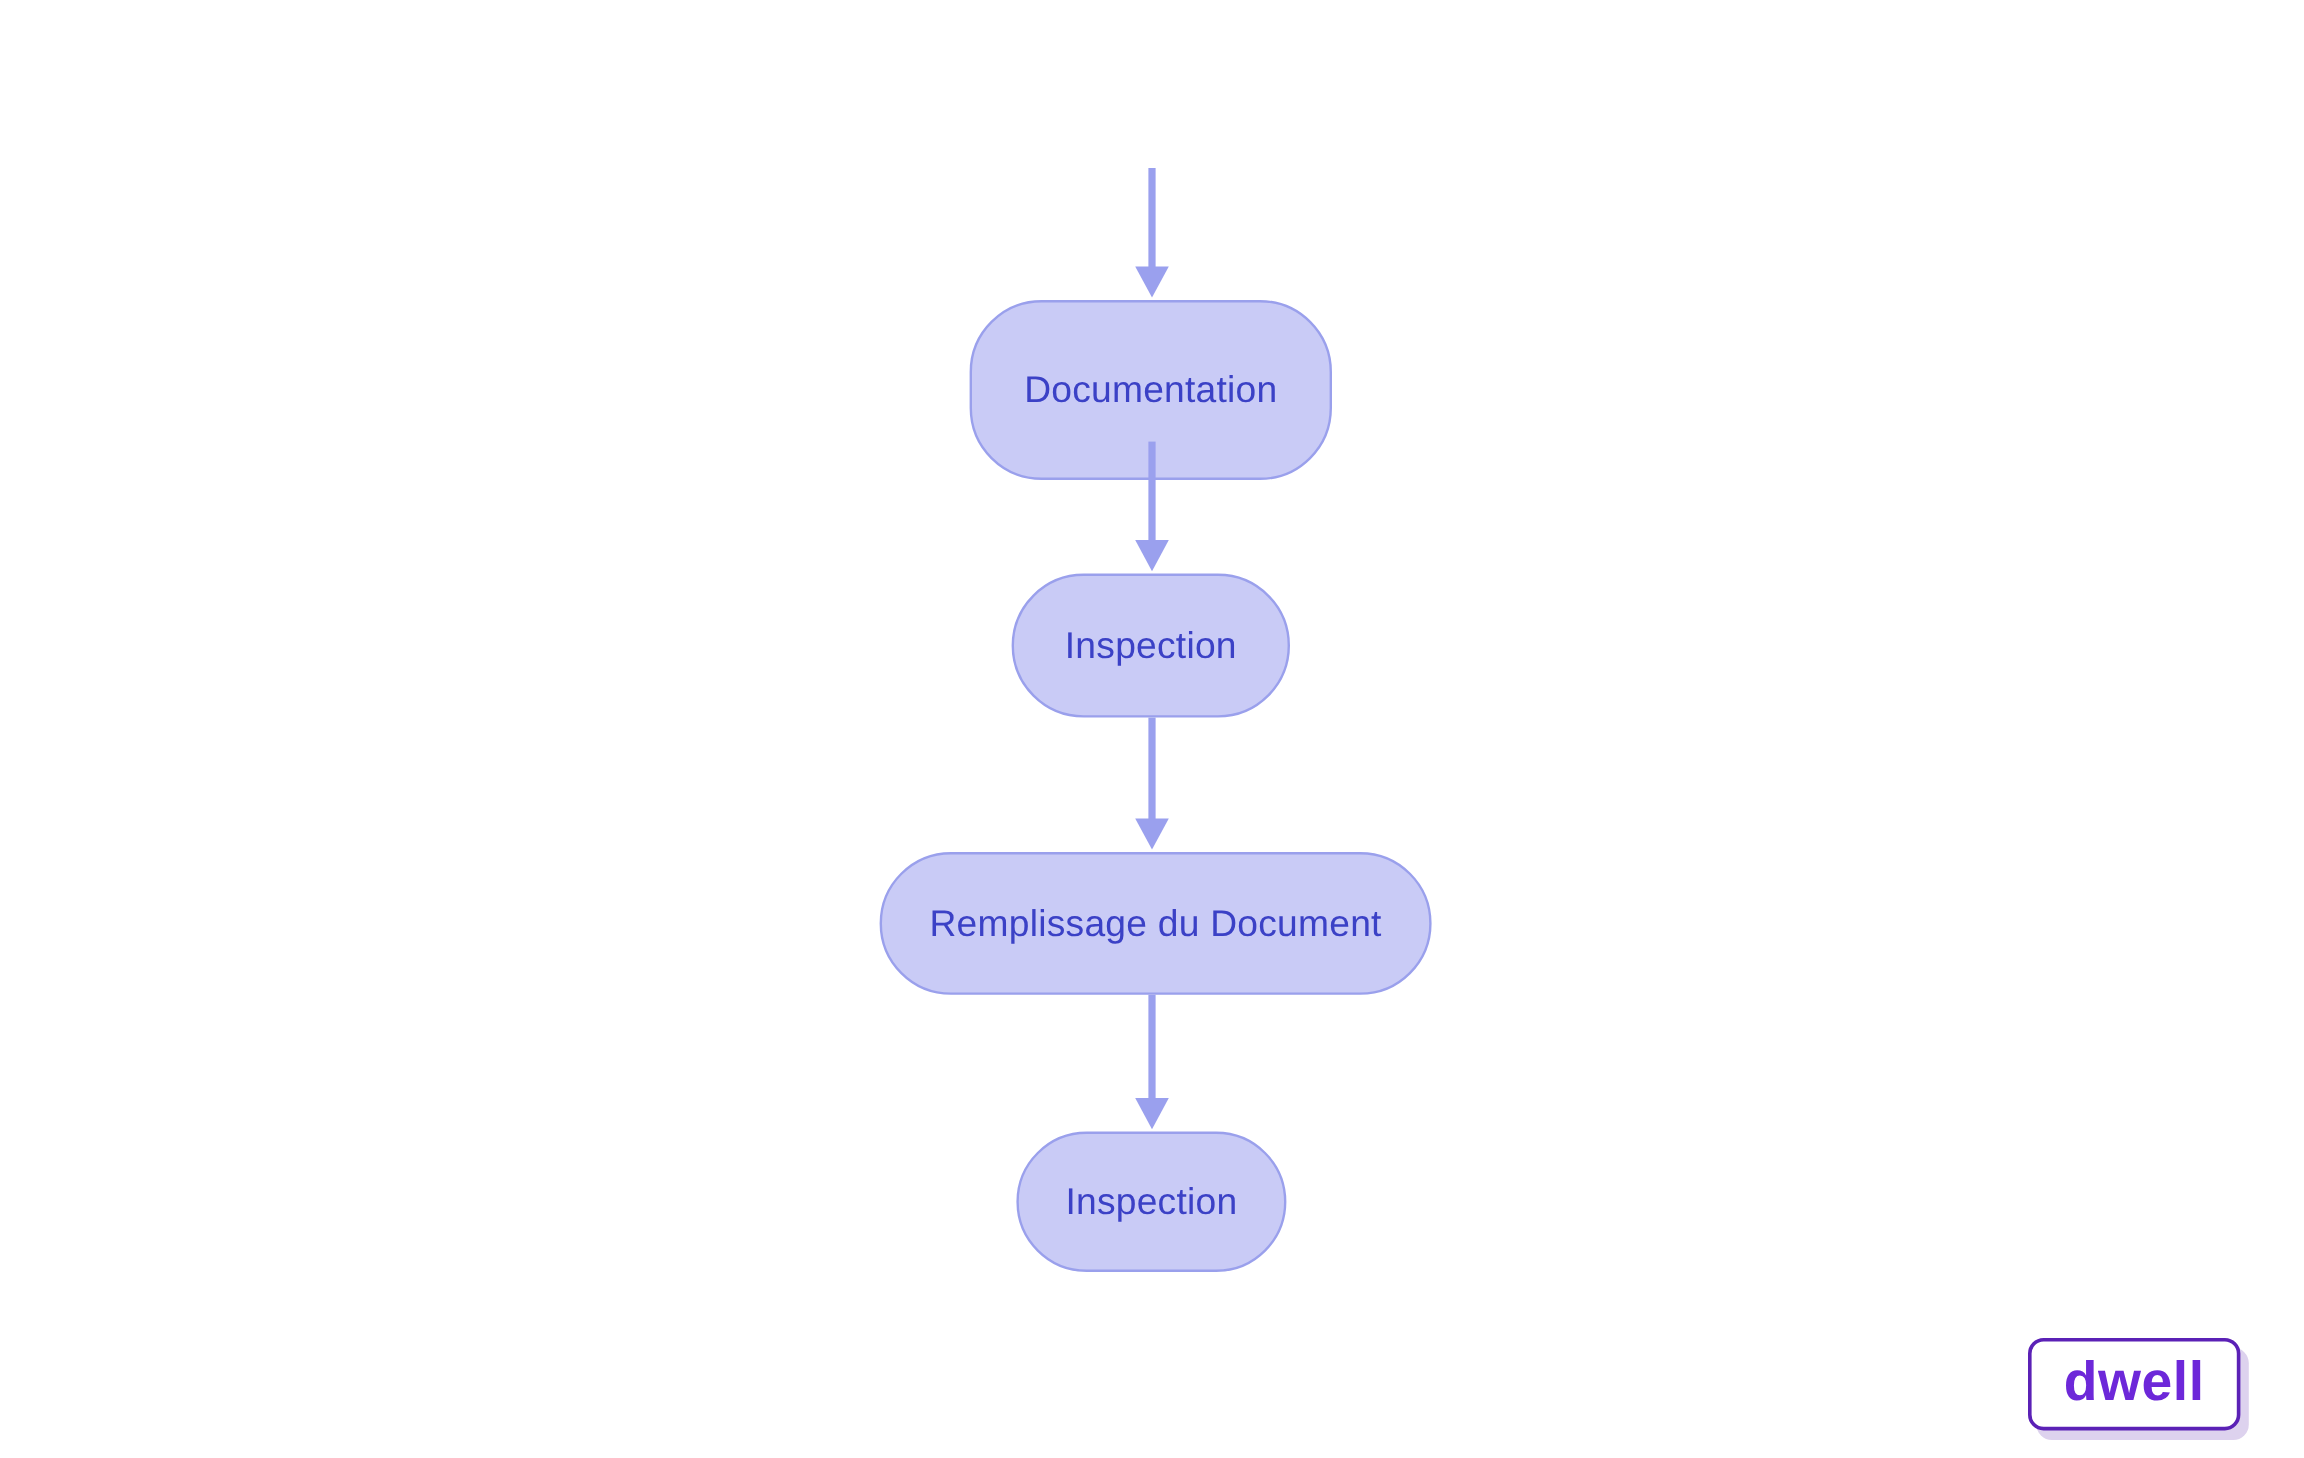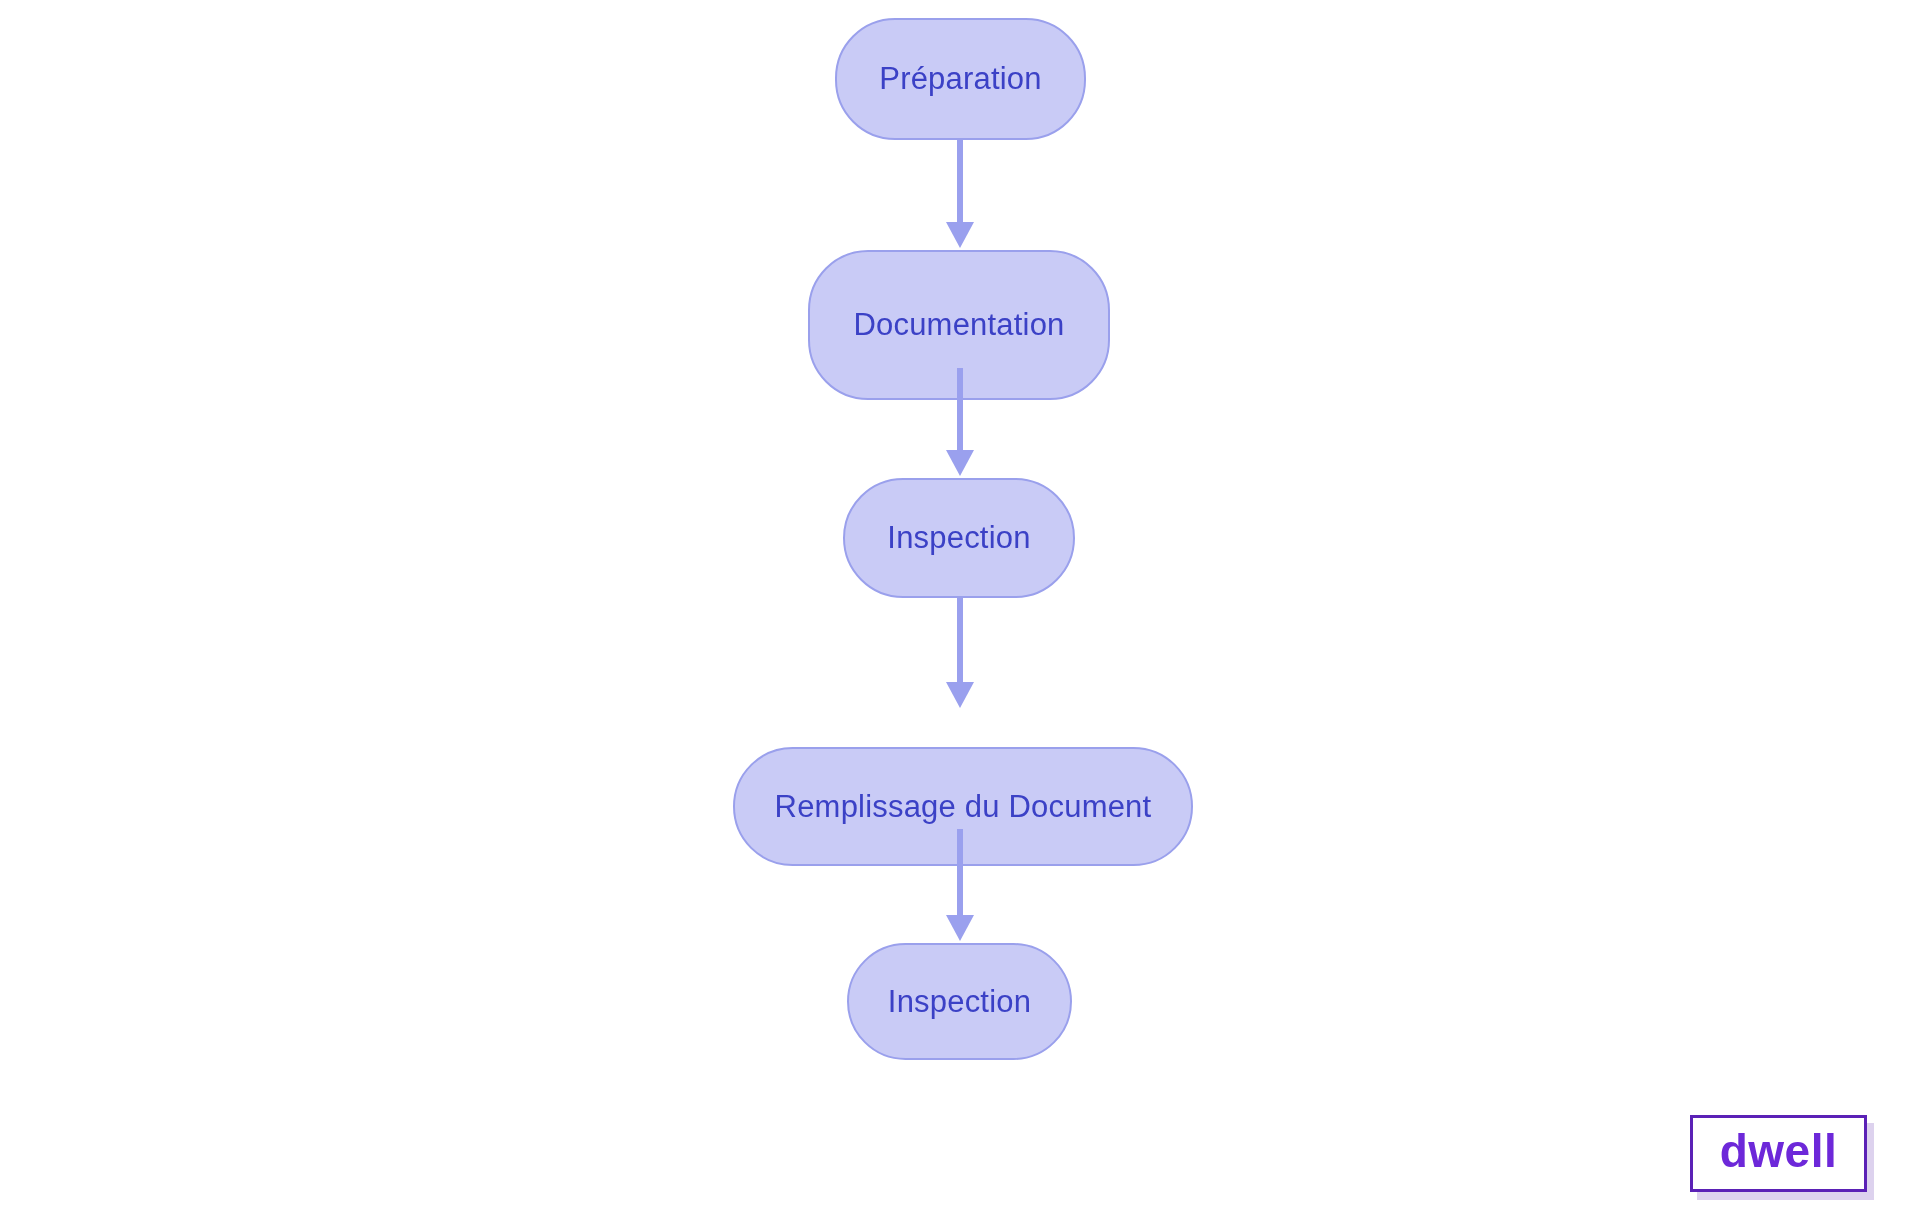--- a/index.html
+++ b/index.html
@@ -24,21 +24,21 @@
     align-items: center;
     justify-content: center;
     color: var(--node-text, #3b41c6);
     font-size: 31px;
     letter-spacing: 0.2px;
     white-space: nowrap;
   }
   .node-preparation   { left: 835px; top:  18px; width: 251px; height: 122px; }
   .node-documentation { left: 808px; top: 250px; width: 302px; height: 150px; }
   .node-inspection    { left: 843px; top: 478px; width: 232px; height: 120px; }
-  .node-remplissage   { left: 733px; top: 710px; width: 460px; height: 119px; margin-top: 37px; }
+  .node-remplissage   { left: 733px; top: 710px; width: 460px; height: 119px; }
   .node-signature     { left: 847px; top: 943px; width: 225px; height: 117px; }
 
   .arrow { position: absolute; left: 0; top: 0; }
   .arrow .shaft {
     position: absolute;
     left: 957px;
     width: 6px;
     background: var(--arrow-color, #9aa0ee);
   }
   .arrow .head {
@@ -60,43 +60,40 @@
   .arrow-4 .head  { top: 915px; }
 
   .watermark {
     position: absolute;
     left: 1690px;
     top: 1115px;
     width: 177px;
     height: 77px;
     background: #ffffff;
     border: 3px solid var(--logo-border, #5b21b6);
-    border-radius: 0;
+    border-radius: 13px;
     box-shadow: 7px 8px 0 var(--logo-shadow, #ddd2ee);
     display: flex;
     align-items: center;
     justify-content: center;
   }
   .watermark .logo-text {
     color: var(--logo-text, #6d28d9);
     font-size: 46px;
     font-weight: bold;
     letter-spacing: 0.5px;
     line-height: 1;
     padding-bottom: 6px;
   }
 </style>
 </head>
 <body>
 
 <div class="canvas">
 
-  <div class="node node-preparation">
-    <span>Préparation</span>
-  </div>
 
   <div class="arrow arrow-1">
     <div class="shaft"></div>
     <div class="head"></div>
   </div>
 
   <div class="node node-documentation">
     <span>Documentation</span>
   </div>
 

